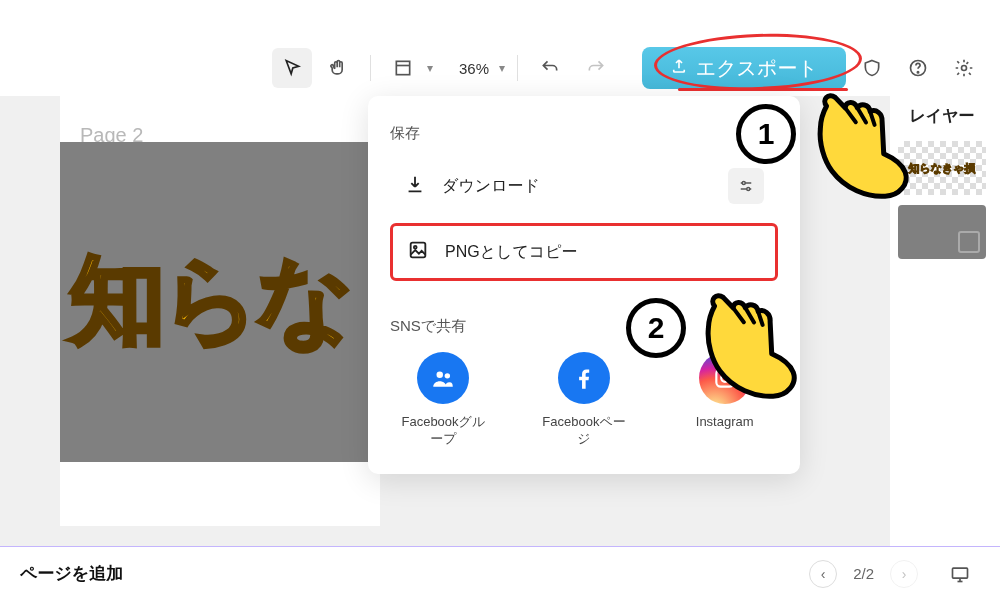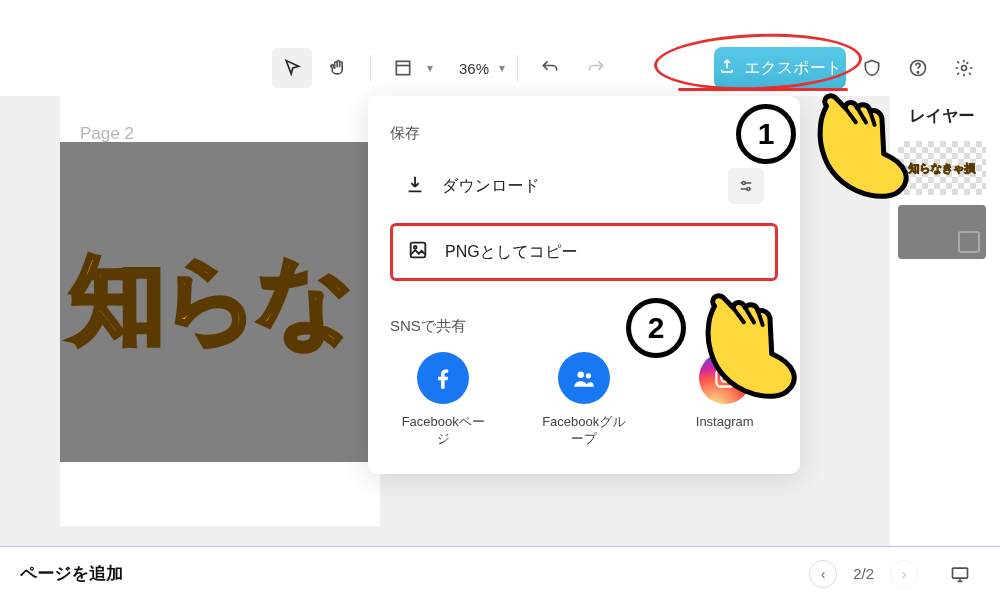--- a/index.html
+++ b/index.html
@@ -6,31 +6,31 @@
   body { width: 1000px; height: 600px; background: #fff; position: relative; overflow: hidden; }
 
   
   .toolbar { position: absolute; top: 40px; left: 0; right: 0; height: 56px; display: flex; align-items: center; padding: 0 16px; gap: 6px; }
   .tool-btn { width: 40px; height: 40px; border: none; background: transparent; border-radius: 6px; display: flex; align-items: center; justify-content: center; cursor: pointer; color: #555; }
   .tool-btn.active { background: #f0f0f0; }
   .chev { color: #888; font-size: 12px; margin-left: -2px; }
   .zoom { font-size: 15px; color: #333; padding: 0 6px; }
   .spacer { flex: 1; }
   .sep { width: 1px; height: 26px; background: #e0e0e0; margin: 0 6px; }
-  .export-btn { background: linear-gradient(#58c8e8,#45b8d9); color: #fff; border: none; border-radius: 8px; height: 42px; padding: 0 4px; font-size: 16px; font-weight: 500; display: flex; align-items: center; gap: 8px; cursor: pointer; }
+  .export-btn { background: linear-gradient(#58c8e8,#45b8d9); color: #fff; border: none; border-radius: 8px; height: 42px; padding: 0 28px; font-size: 20px; font-weight: 500; display: flex; align-items: center; gap: 8px; cursor: pointer; }
   .icon-sm { width: 20px; height: 20px; display: flex; align-items: center; justify-content: center; }
 
   
   .ann-ellipse { position:absolute; top:34px; left:654px; width:208px; height:56px; border:3px solid #e93030; border-radius:50%/50%; transform:rotate(-2deg); pointer-events:none; }
   .ann-underline { position:absolute; top:88px; left:678px; width:170px; height:3px; background:#e93030; border-radius:2px; pointer-events:none; }
 
   
   .canvas-wrap { position:absolute; top:96px; left:0; width:890px; bottom:54px; background:#f0f0f0; }
   .canvas { position:absolute; top:0; left:60px; width:320px; height:430px; background:#fff; }
-  .page-label { position:absolute; top:28px; left:20px; color:#b8b8b8; font-size:17px; }
+  .page-label { position:absolute; top:28px; left:20px; color:#b8b8b8; font-size:20px;text-decoration:underline; }
   .art { position:absolute; top:46px; left:0; width:320px; height:320px; background:#808080; overflow:hidden; display:flex; align-items:center; font-size:96px; font-weight:900; color:#f7b500; -webkit-text-stroke:4px #5a3a00; letter-spacing:-4px; padding-left:10px;}
   
   .right-panel { position:absolute; top:96px; right:6px; width:104px; bottom:54px; }
   .right-title { font-size:16px; font-weight:600; color:#222; text-align:center; padding:10px 0 14px; }
   .thumb { width:88px; height:54px; margin:0 auto 10px; border-radius:4px; position:relative; }
   .thumb.t1 { background:repeating-conic-gradient(#ddd 0 25%, #fff 0 50%) 0 0/12px 12px; display:flex; align-items:center; justify-content:center; }
   .thumb.t1 span { font-size:11px; font-weight:700; color:#f7b500; -webkit-text-stroke:1px #5a3a00; }
   .thumb.t2 { background:#808080; }
   .thumb.t2::after { content:""; position:absolute; right:6px; bottom:6px; width:18px; height:18px; border:2px solid #aaa; border-radius:3px; background:#808080; }
 
@@ -196,34 +196,34 @@
         </svg>
     </span>
     <span class="lbl">PNGとしてコピー</span>
   </div>
 
   <div class="sec-title share-title">SNSで共有</div>
   <div class="share-row">
     <div class="share-item">
       <div class="share-circle fb">
         <svg viewBox="0 0 24 24" width="26" height="26" fill="#fff">
-            <path d="M13.5 22v-8h2.7l.4-3.2h-3.1V8.7c0-.9.3-1.6 1.6-1.6h1.7V4.2c-.3 0-1.3-.1-2.5-.1-2.5 0-4.1 1.5-4.1 4.2v2.5H7.5V14h2.7v8z"></path>
-          </svg>
-      </div>
-      <div class="share-lbl">Facebookページ</div>
-    </div>
-    <div class="share-item">
-      <div class="share-circle fb">
-        <svg viewBox="0 0 24 24" width="26" height="26" fill="#fff">
             <circle cx="9" cy="9" r="3"></circle>
             <circle cx="16" cy="10" r="2.5"></circle>
             <path d="M3 20c0-3 3-5 6-5s6 2 6 5zM14 20c0-2.3 1.6-4 4-4s3 1.7 3 4z"></path>
           </svg>
       </div>
       <div class="share-lbl">Facebookグループ</div>
+    </div>
+    <div class="share-item">
+      <div class="share-circle fb">
+        <svg viewBox="0 0 24 24" width="26" height="26" fill="#fff">
+            <path d="M13.5 22v-8h2.7l.4-3.2h-3.1V8.7c0-.9.3-1.6 1.6-1.6h1.7V4.2c-.3 0-1.3-.1-2.5-.1-2.5 0-4.1 1.5-4.1 4.2v2.5H7.5V14h2.7v8z"></path>
+          </svg>
+      </div>
+      <div class="share-lbl">Facebookページ</div>
     </div>
     <div class="share-item">
       <div class="share-circle ig">
         <svg viewBox="0 0 24 24" width="26" height="26" fill="none" stroke="#fff" stroke-width="2">
             <rect x="4" y="4" width="16" height="16" rx="4"></rect>
             <circle cx="12" cy="12" r="3.5"></circle>
             <circle cx="17" cy="7" r="1" fill="#fff"></circle>
           </svg>
       </div>
       <div class="share-lbl">Instagram</div>

